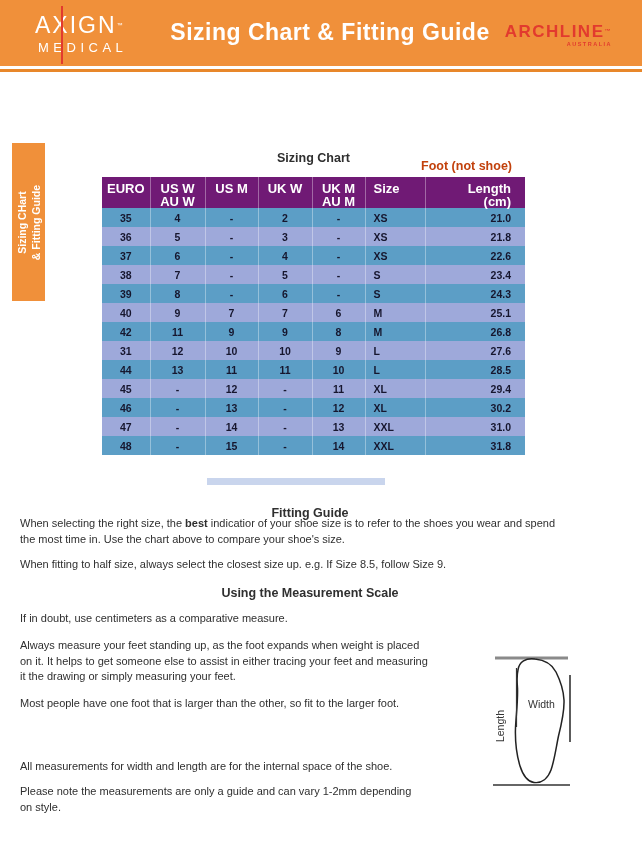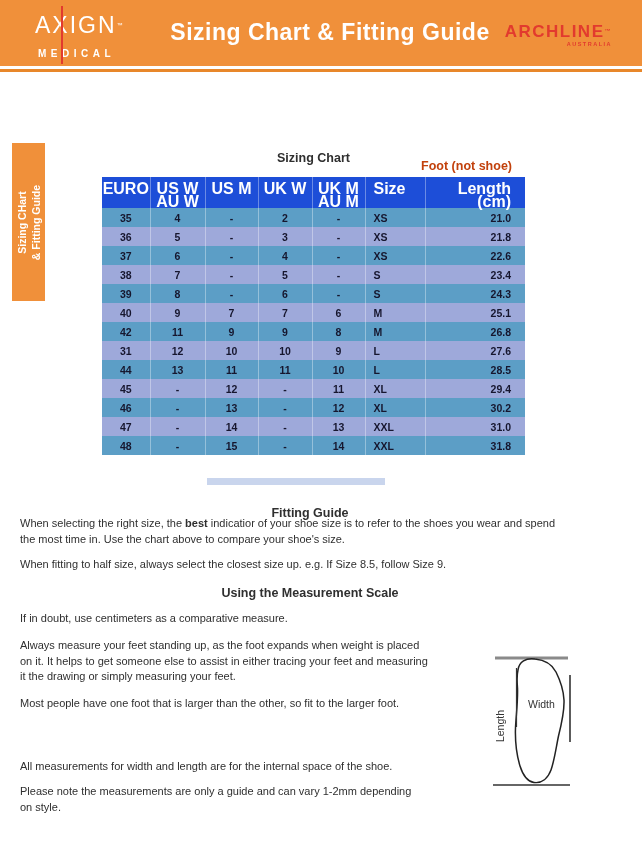--- a/index.html
+++ b/index.html
@@ -9,21 +9,21 @@
     background:#ffffff; overflow:hidden;
     font-family:"Liberation Sans", sans-serif;
   }
 
   
   .hdr { position:absolute; left:0; top:0; width:642px; height:66px; background:#F0903A; }
   .hdr-underline { position:absolute; left:0; top:69px; width:642px; height:3px; background:#E8872A; }
   .brand { position:absolute; left:35px; top:12px; width:110px; height:50px; color:#fff; }
   .brand-main { font-size:23px; letter-spacing:2px; font-weight:400; line-height:26px; }
   .brand-tm { font-size:6px; vertical-align:top; }
-  .brand-sub { font-size:10px; letter-spacing:4.5px; font-weight:700; margin-top:10px; padding-left:3px; }
+  .brand-sub { font-size:13px; letter-spacing:4.5px; font-weight:400; margin-top:2px; padding-left:3px; }
   .brand-line { position:absolute; left:26px; top:-6px; width:2px; height:58px; background:#E23A2E; }
   .hdr-title {
     position:absolute; left:0; top:19px; width:660px; text-align:center;
     color:#fff; font-size:23px; font-weight:700; letter-spacing:0.5px;
   }
   .logo2 { position:absolute; right:30px; top:23px; text-align:right; color:#E23A2E; }
   .logo2-main { font-size:17px; font-weight:700; letter-spacing:1.5px; line-height:17px; }
   .logo2-tm { font-size:6px; vertical-align:top; }
   .logo2-sub { font-size:5.5px; font-weight:700; letter-spacing:1.5px; margin-top:1px; }
 
@@ -43,21 +43,21 @@
   }
   .foot-note {
     position:absolute; left:0; top:159px; width:512px; text-align:right;
     font-size:12.5px; font-weight:700; color:#c2410c;
   }
   table.tbl {
     position:absolute; left:102px; top:177px; width:423px;
     border-collapse:collapse; table-layout:fixed;
   }
   .tbl th {
-    background:#1d4ed8; color:#fff; font-size:16px; font-weight:700;
+    background:#701a75; color:#fff; font-size:13px; font-weight:700;
     height:20px; vertical-align:top; padding-top:5px;
     white-space:pre-line; line-height:13px;
   }
   .tbl td {
     height:19px; font-size:10.5px; font-weight:700; color:#16162E;
     vertical-align:middle;
   }
   .tbl td, .tbl th { border-left:1px solid rgba(255,255,255,0.35); }
   .tbl td:first-child, .tbl th:first-child { border-left:none; }
   .tbl tbody tr:nth-child(odd) td { background:#5C9EC6; }

